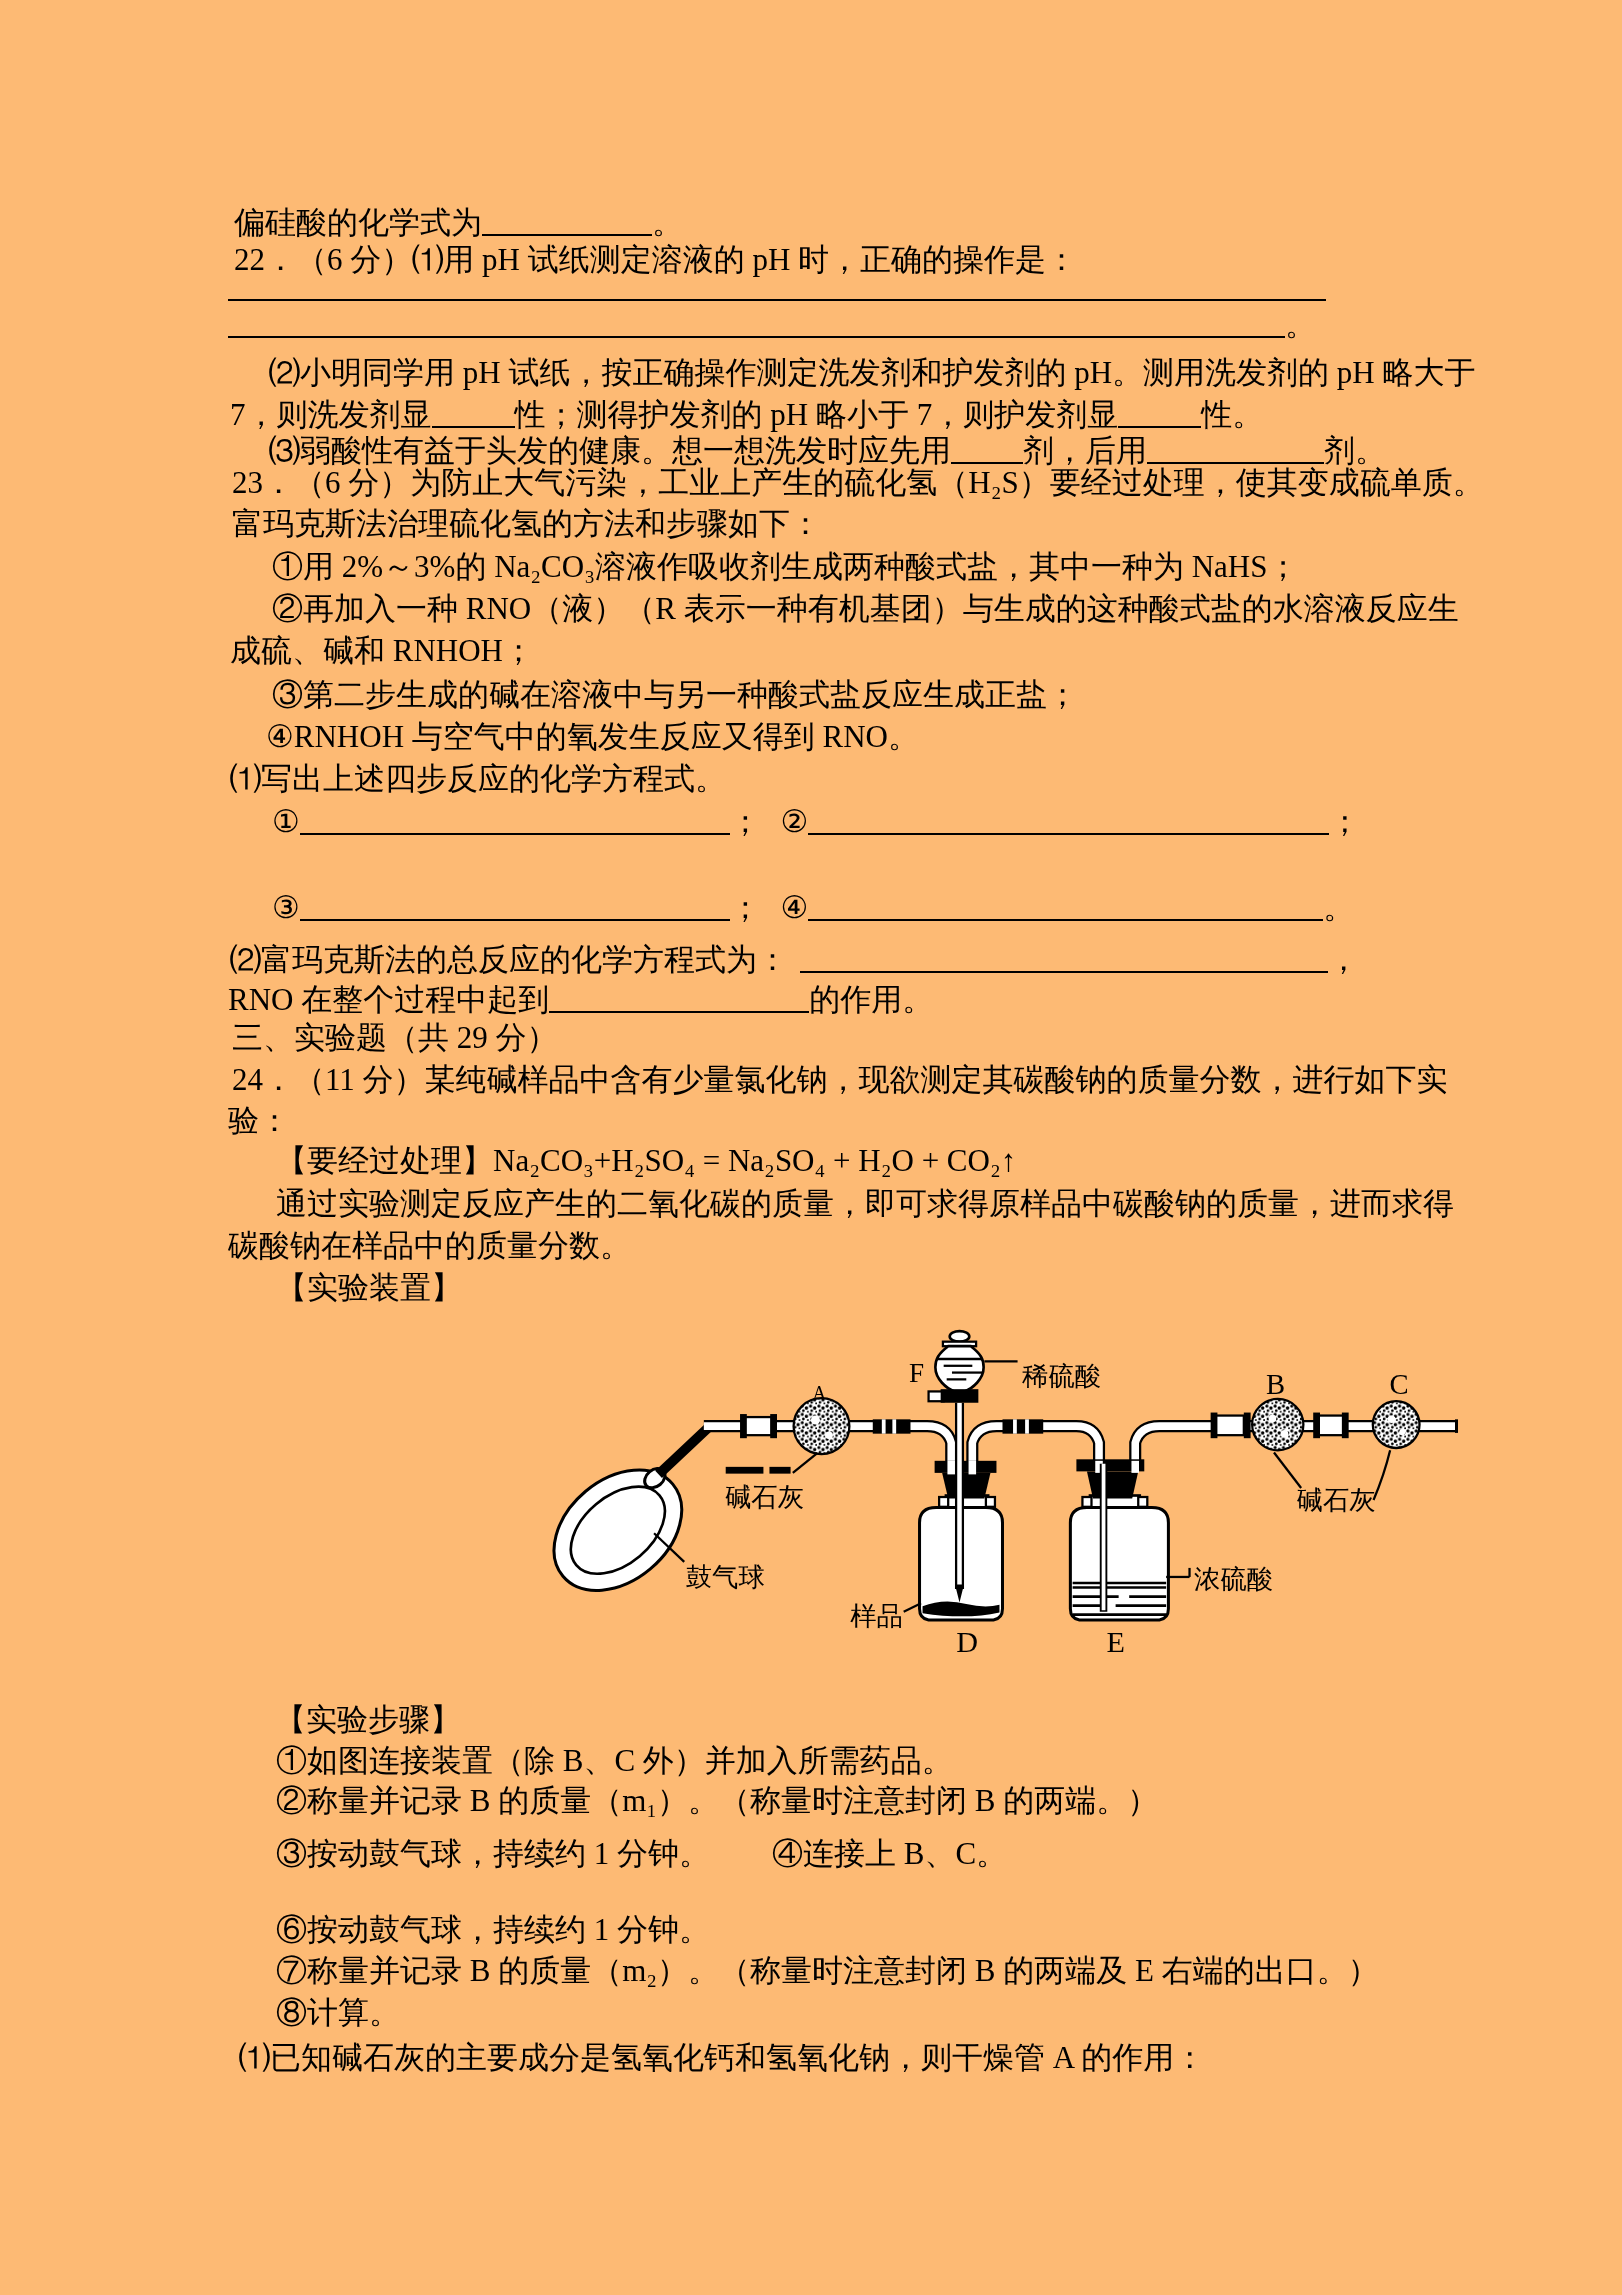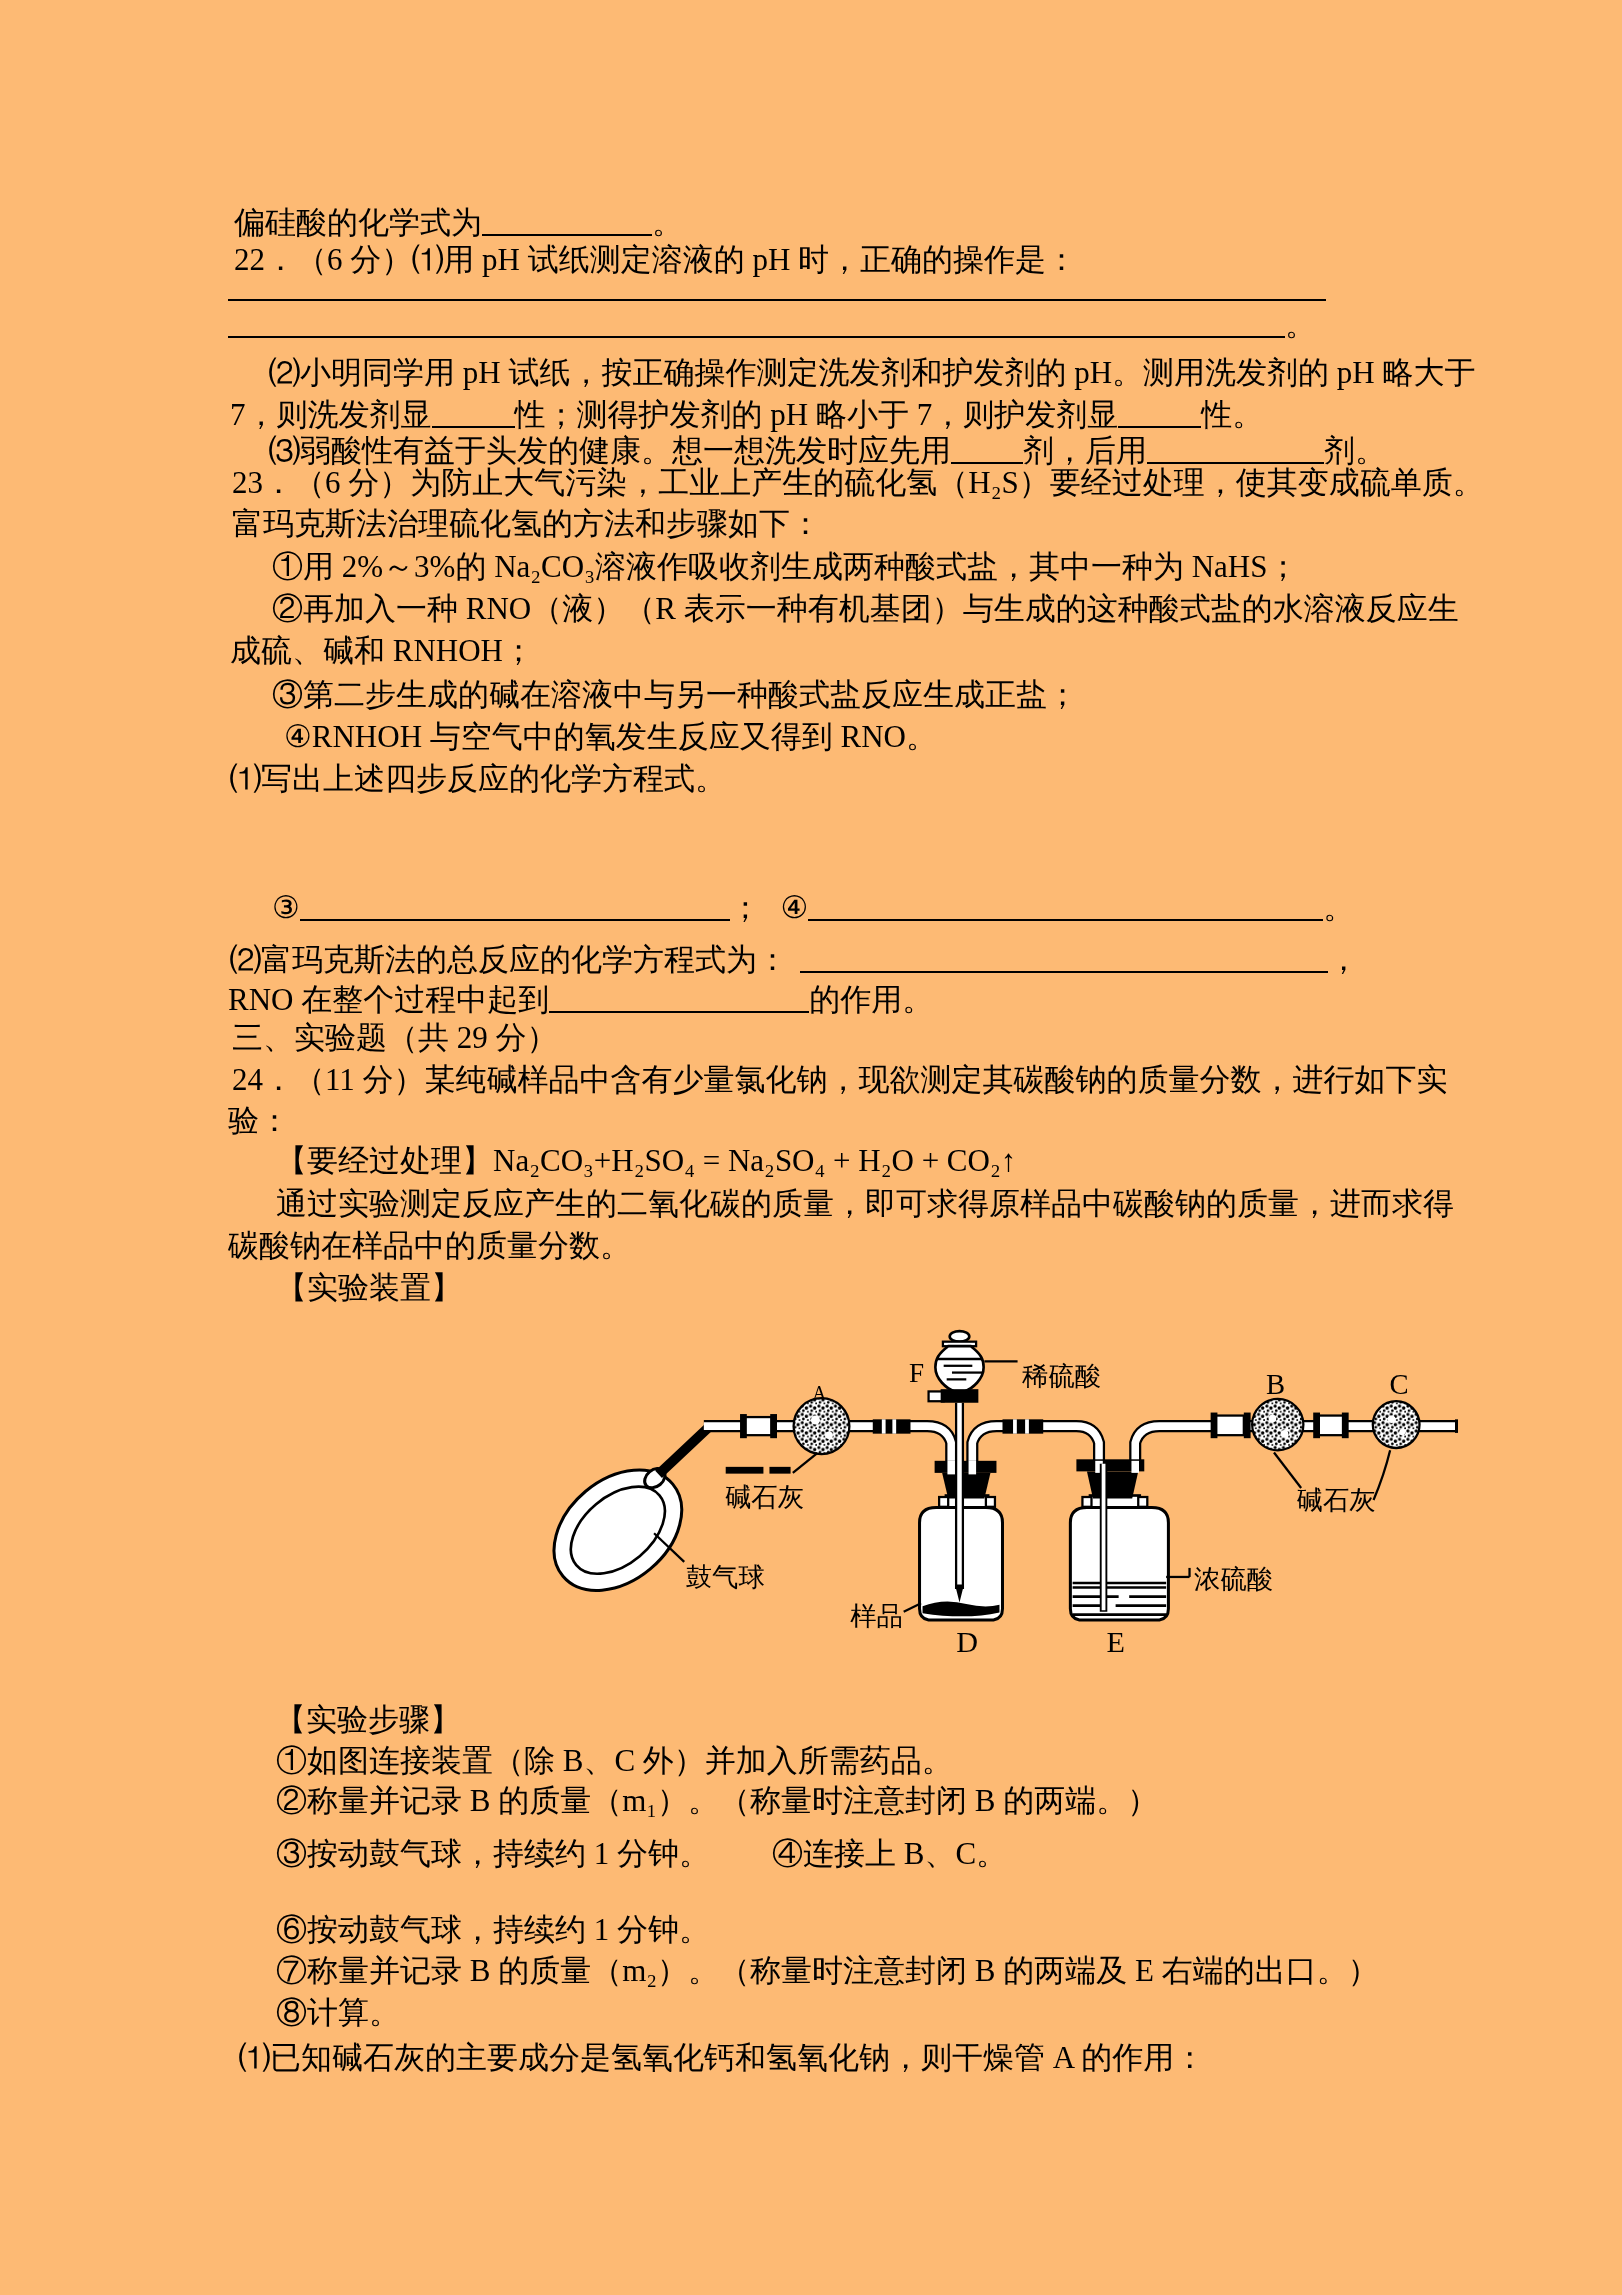--- a/index.html
+++ b/index.html
@@ -57,25 +57,28 @@
   </div>
   <div class="line" style="top:589px;left:272px">
     <span>②再加入一种 RNO（液）（R 表示一种有机基团）与生成的这种酸式盐的水溶液反应生</span>
   </div>
   <div class="line" style="top:631px;left:230px">
     <span>成硫、碱和 RNHOH；</span>
   </div>
   <div class="line" style="top:675px;left:272px">
     <span>③第二步生成的碱在溶液中与另一种酸式盐反应生成正盐；</span>
   </div>
-  <div class="line" style="top:717px;left:284px">
+  <div class="line" style="top:717px;left:266px">
     <span>④RNHOH 与空气中的氧发生反应又得到 RNO。</span>
   </div>
   <div class="line" style="top:759px;left:230px">
     <span>⑴写出上述四步反应的化学方程式。</span>
+  </div>
+  <div class="line" style="top:797px;left:272px">
+    <span>①</span><span class="blank" style="width:430px"></span><span>；</span><span class="sp" style="width:19.6px"></span><span>②</span><span class="blank" style="width:521px"></span><span>；</span>
   </div>
   <div class="line" style="top:883px;left:272px">
     <span>③</span><span class="blank" style="width:430px"></span><span>；</span><span class="sp" style="width:19.6px"></span><span>④</span><span class="blank" style="width:515px"></span><span>。</span>
   </div>
   <div class="line" style="top:935px;left:230px">
     <span>⑵富玛克斯法的总反应的化学方程式为：</span><span class="blank" style="width:528px;margin-left:12px"></span><span>，</span>
   </div>
   <div class="line" style="top:975px;left:228px">
     <span>RNO 在整个过程中起到</span><span class="blank" style="width:260px"></span><span>的作用。</span>
   </div>

